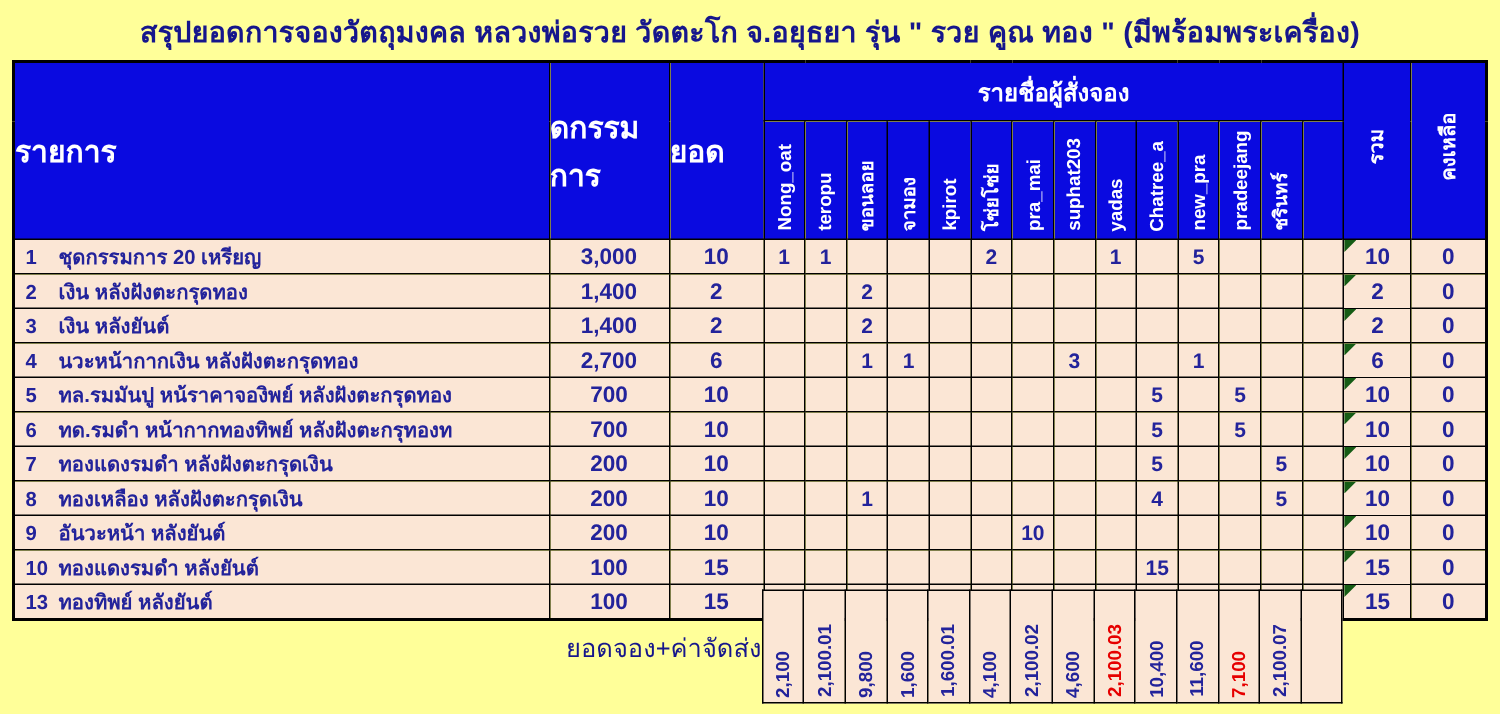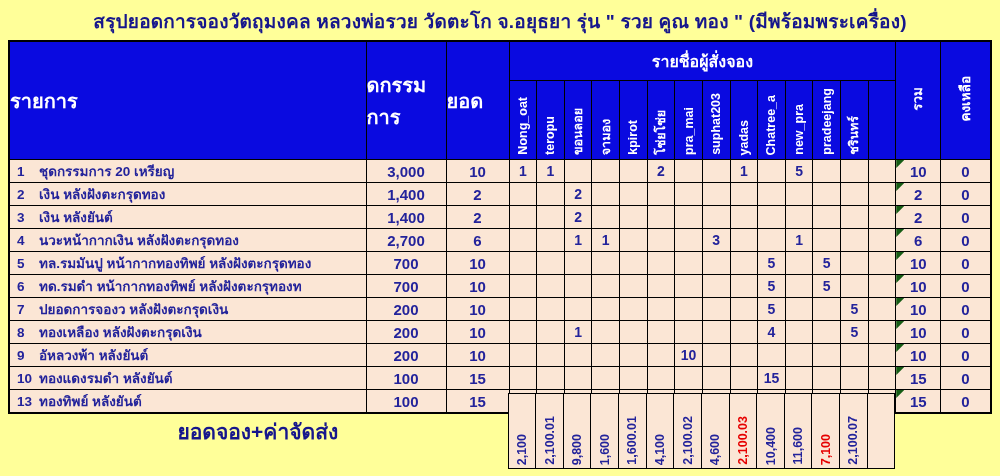--- a/index.html
+++ b/index.html
@@ -35,22 +35,22 @@
   td.num{font-size:15px}
   td.total-cell{position:relative}
   .tri{position:absolute;top:0;left:0;width:8px;height:8px;background:#155c15;
        clip-path:polygon(0 0,100% 0,0 100%)}
   table.fgrid{
     position:absolute;left:8px;top:393px;width:982px;
     border-collapse:collapse;table-layout:fixed;
   }
   table.fgrid td{padding:0}
   td.flabel{
-    border:none;background:transparent;vertical-align:middle;
-    padding-right:18px;font-size:21px;font-weight:bold;color:#16168c;white-space:nowrap;
+    border:none;background:transparent;text-align:right;vertical-align:middle;
+    padding-right:18px;font-size:17px;font-weight:normal;color:#16168c;white-space:nowrap;
   }
   td.fcell{
     border:1px solid #000;background:#fbe6d5;height:74px;
     vertical-align:bottom;text-align:center;
   }
   td.fempty{border:none;background:transparent}
   .fcell .vtext{font-size:12.5px;font-weight:bold;color:#23239b;padding-bottom:4px}
   .fcell .vtext.red{color:#e60000}
 </style>
 </head>
@@ -185,21 +185,21 @@
         <td class=""></td>
         <td class=""></td>
         <td class="">1</td>
         <td class=""></td>
         <td class=""></td>
         <td class=""></td>
         <td class="num total-cell"><i class="tri"></i><span>6</span></td>
         <td class="num">0</td>
       </tr>
       <tr>
-        <td class="item-cell"><span class="no">5</span><span>ทล.รมมันปู หน้ากากทองทิพย์ หลังฝังตะกรุดทอง</span></td>
+        <td class="item-cell"><span class="no">5</span><span>ทล.รมมันปู หน้ราคาจองิพย์ หลังฝังตะกรุดทอง</span></td>
         <td class="num">700</td>
         <td class="num">10</td>
         <td class=""></td>
         <td class=""></td>
         <td class=""></td>
         <td class=""></td>
         <td class=""></td>
         <td class=""></td>
         <td class=""></td>
         <td class=""></td>
@@ -227,21 +227,21 @@
         <td class=""></td>
         <td class="">5</td>
         <td class=""></td>
         <td class="">5</td>
         <td class=""></td>
         <td class=""></td>
         <td class="num total-cell"><i class="tri"></i><span>10</span></td>
         <td class="num">0</td>
       </tr>
       <tr>
-        <td class="item-cell"><span class="no">7</span><span>ปยอดการจองว หลังฝังตะกรุดเงิน</span></td>
+        <td class="item-cell"><span class="no">7</span><span>ทองแดงรมดำ หลังฝังตะกรุดเงิน</span></td>
         <td class="num">200</td>
         <td class="num">10</td>
         <td class=""></td>
         <td class=""></td>
         <td class=""></td>
         <td class=""></td>
         <td class=""></td>
         <td class=""></td>
         <td class=""></td>
         <td class=""></td>
@@ -269,21 +269,21 @@
         <td class=""></td>
         <td class="">4</td>
         <td class=""></td>
         <td class=""></td>
         <td class="">5</td>
         <td class=""></td>
         <td class="num total-cell"><i class="tri"></i><span>10</span></td>
         <td class="num">0</td>
       </tr>
       <tr>
-        <td class="item-cell"><span class="no">9</span><span>อัหลวงพ้า หลังยันต์</span></td>
+        <td class="item-cell"><span class="no">9</span><span>อันวะหน้า หลังยันต์</span></td>
         <td class="num">200</td>
         <td class="num">10</td>
         <td class=""></td>
         <td class=""></td>
         <td class=""></td>
         <td class=""></td>
         <td class=""></td>
         <td class=""></td>
         <td class="">10</td>
         <td class=""></td>

